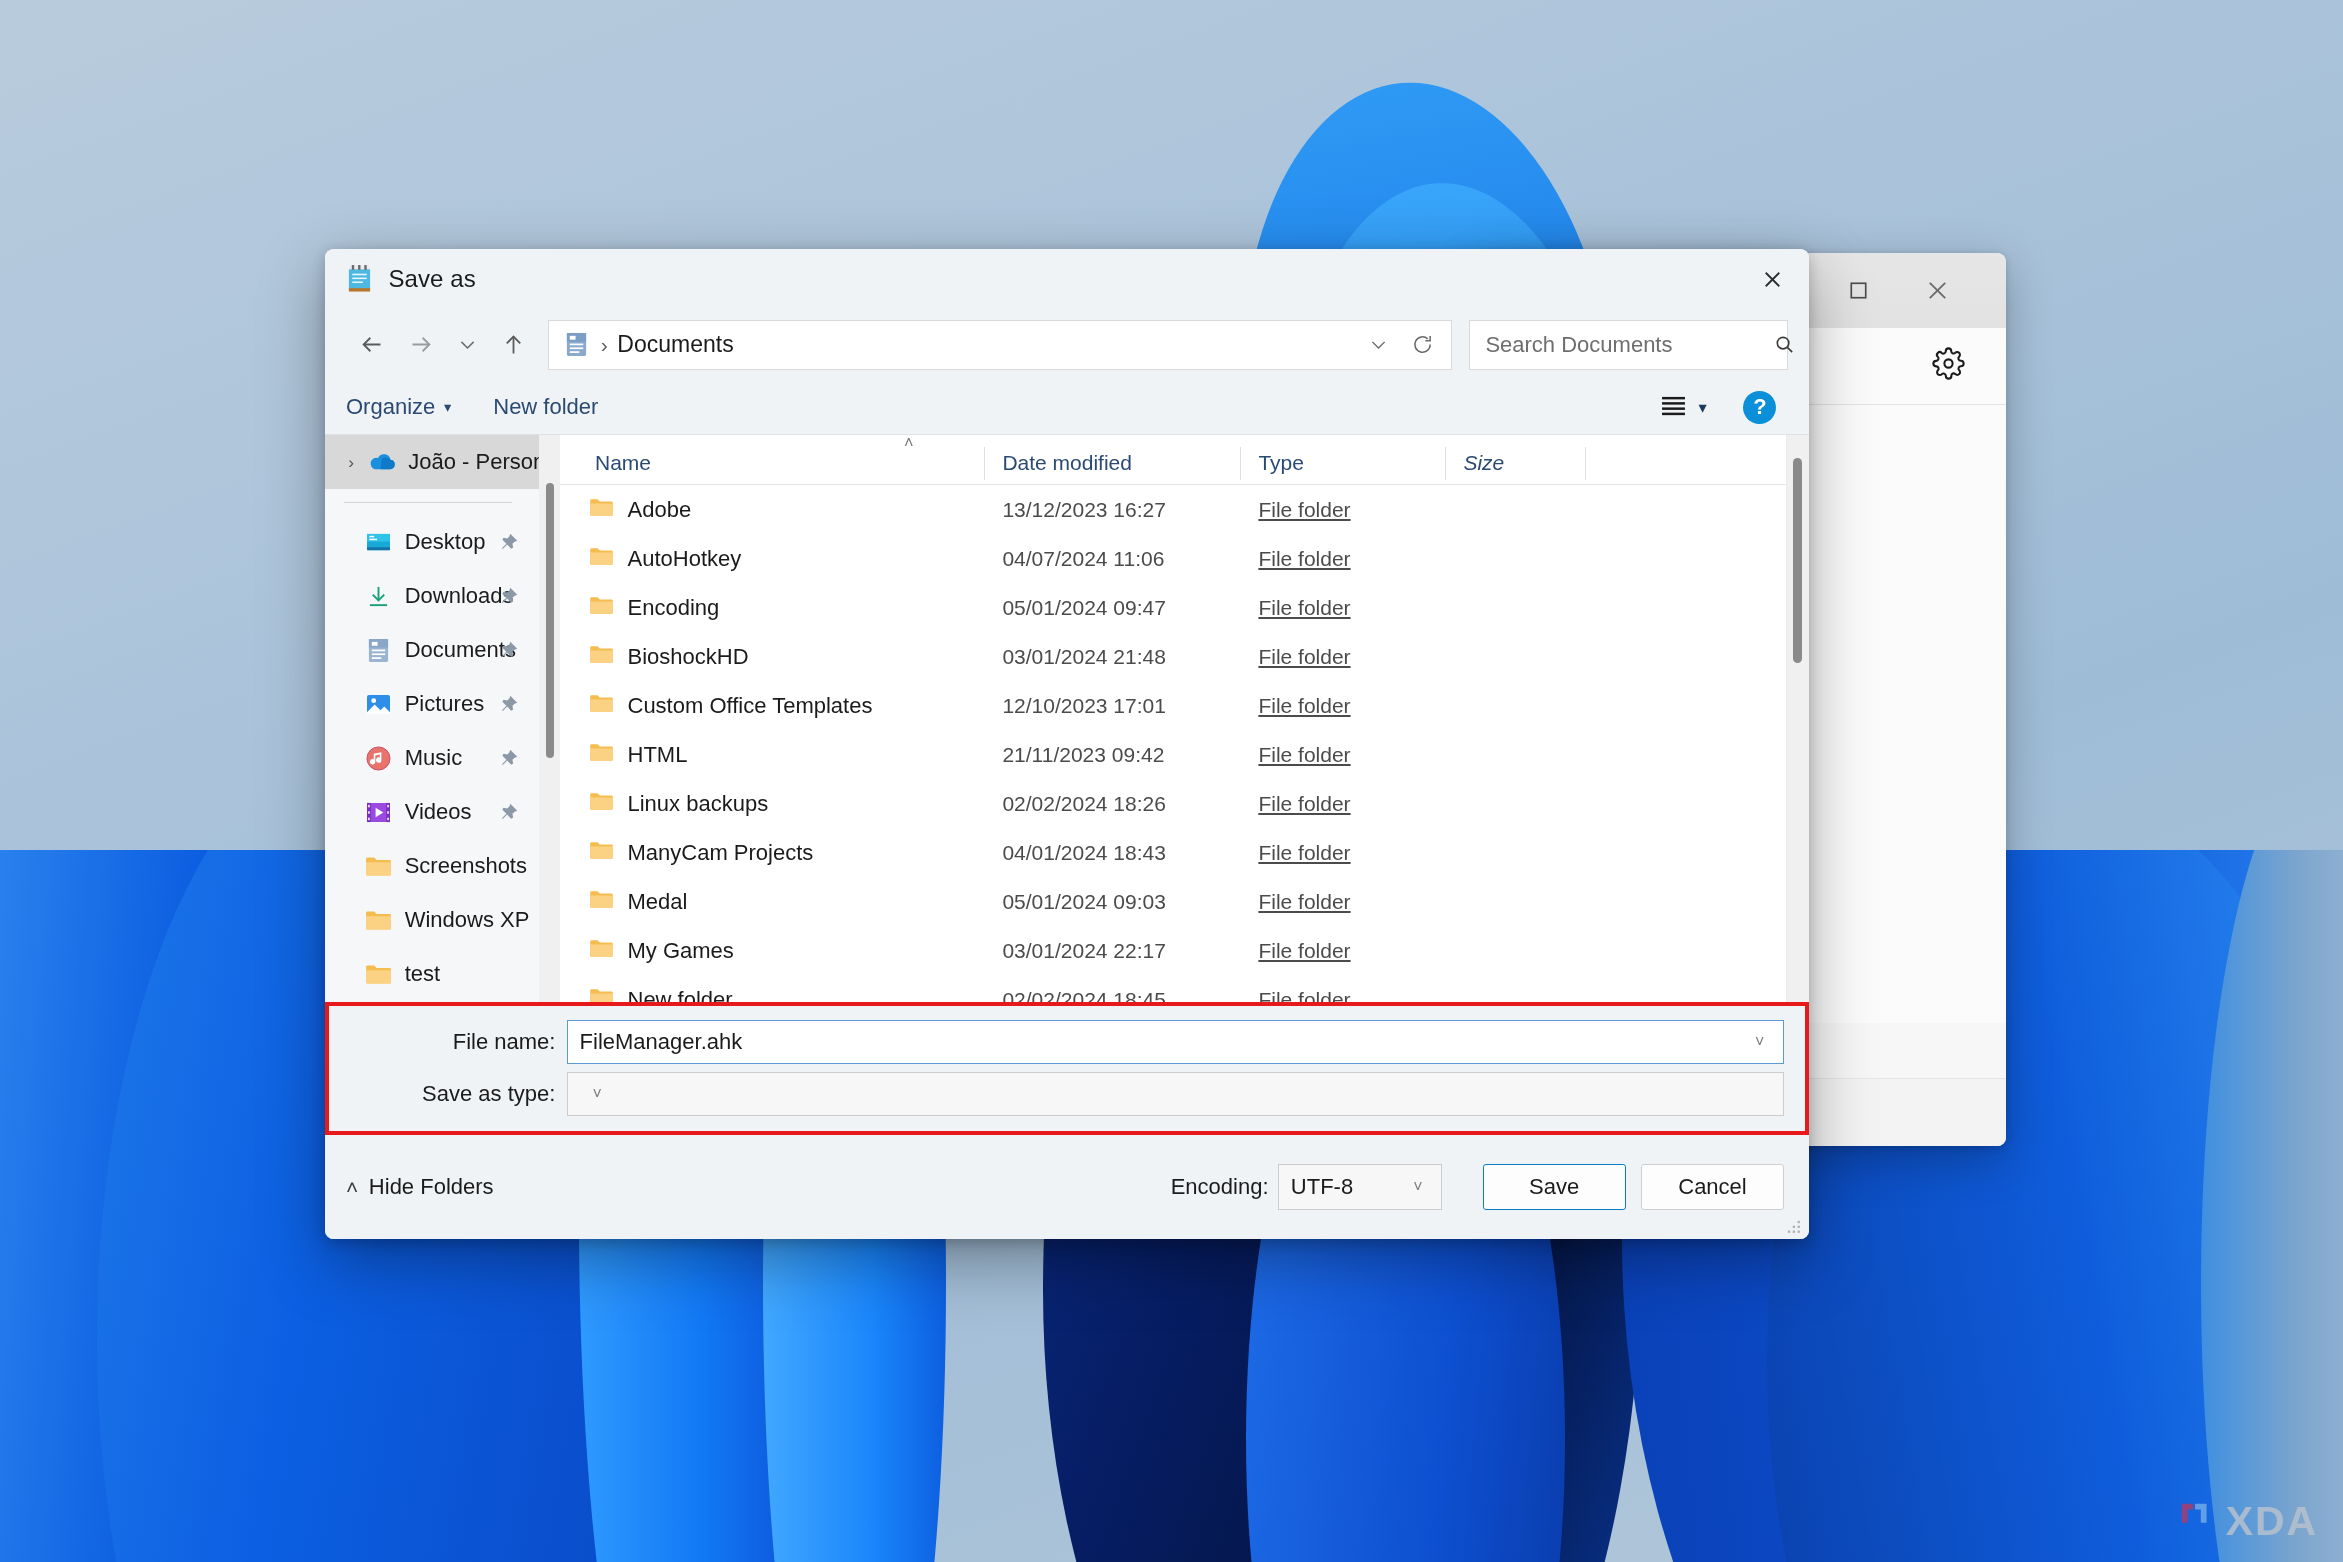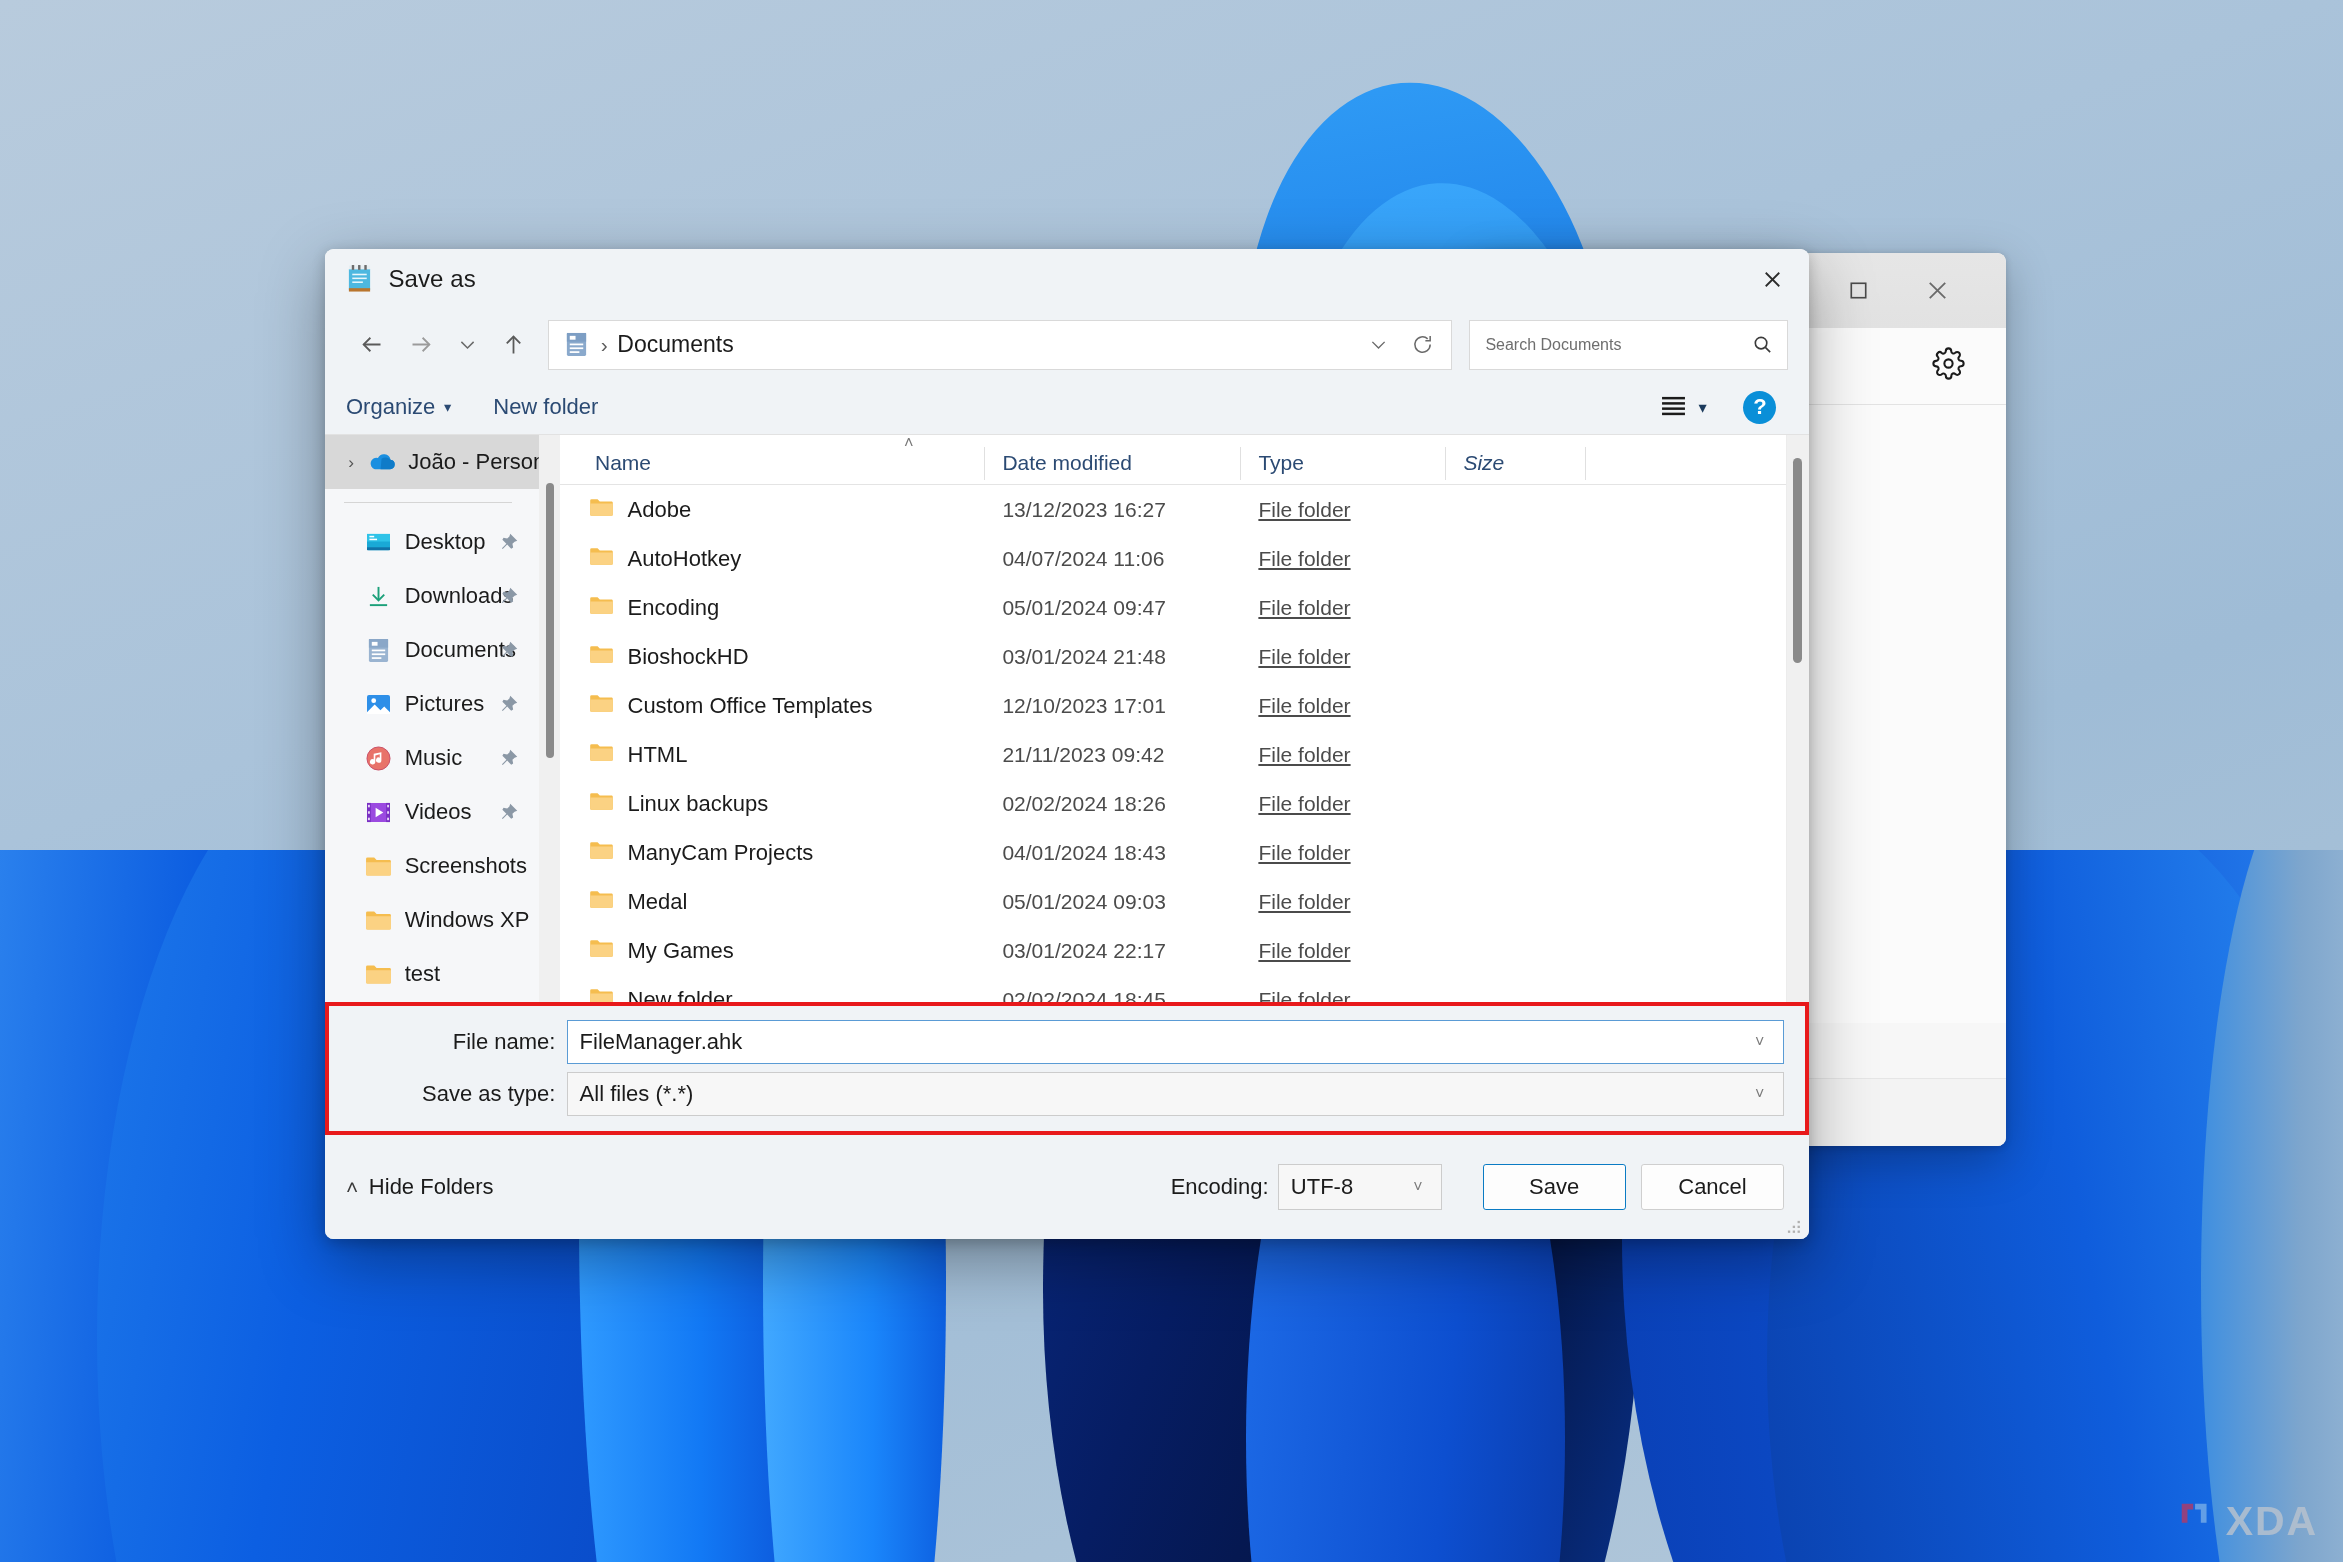--- a/index.html
+++ b/index.html
@@ -147,21 +147,21 @@
     width: 319px; height: 50px;
     background: #fff;
     border: 1px solid #d9d9d9;
     margin-left: 17.4px;
     display: flex; align-items: center;
     padding: 0 13.5px 0 15.4px;
     flex: none;
   }
   #search-input {
     flex: 1; border: none; outline: none;
-    font-size: 16px; color: #14532d;
+    font-size: 22px; color: #14532d;
     font-family: "Liberation Sans", sans-serif;
     background: transparent;
   }
   #search-input::placeholder { color: #6e6e6e; }
   #search-icon { flex: none; color: #3a3a3a; display: flex; }
 
   
   #command-bar {
     height: 54px;
     display: flex; align-items: center;
@@ -929,21 +929,20 @@
         <span class="fn-label">File name:</span>
         <span class="fn-field" id="fn-name-field">
           <span class="fn-value">FileManager.ahk</span>
           <span class="fn-chevron">˅</span>
         </span>
       </div>
       <div id="fn-gap"></div>
       <div class="fn-row">
         <span class="fn-label">Save as type:</span>
         <span class="fn-field" id="fn-type-field">
-          <span class="fn-value">All files  (*.*)</span>
           <span class="fn-chevron">˅</span>
         </span>
       </div>
     </div>
 
     <div id="dialog-footer">
       <span id="hide-folders">
         <span style="font-size:21px;color:#3a3a3a;">˄</span>
         <span>Hide Folders</span>
       </span>

